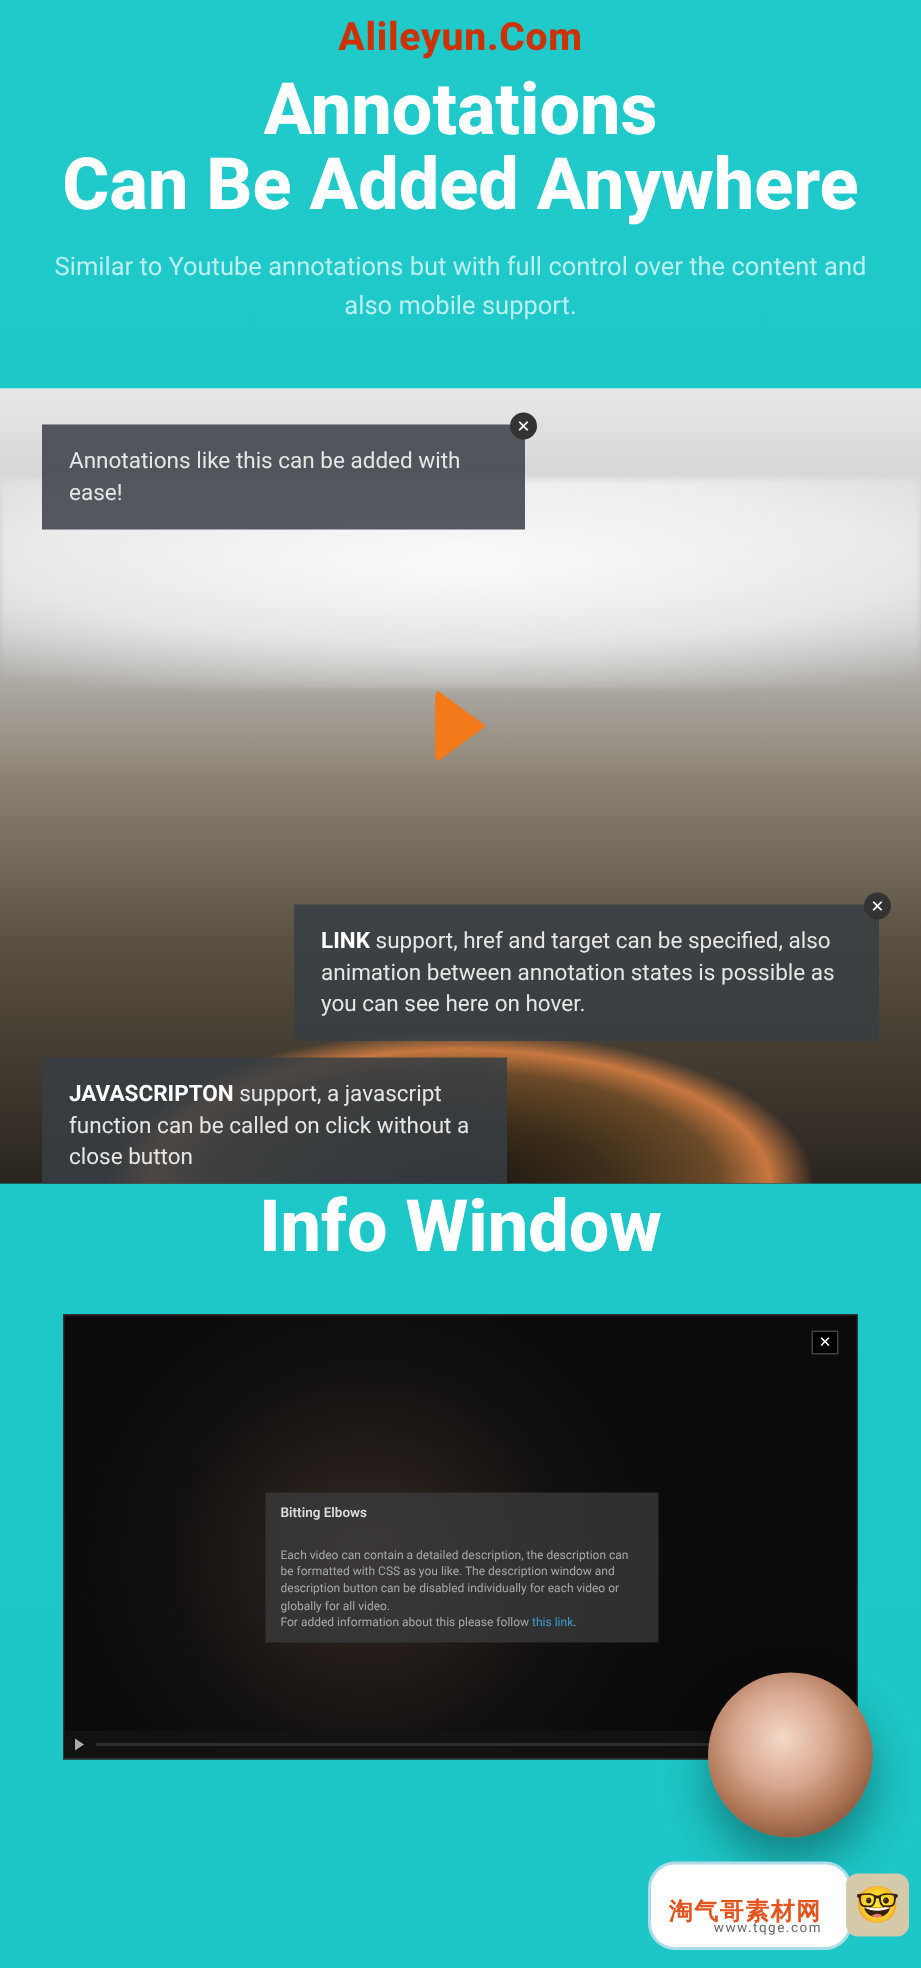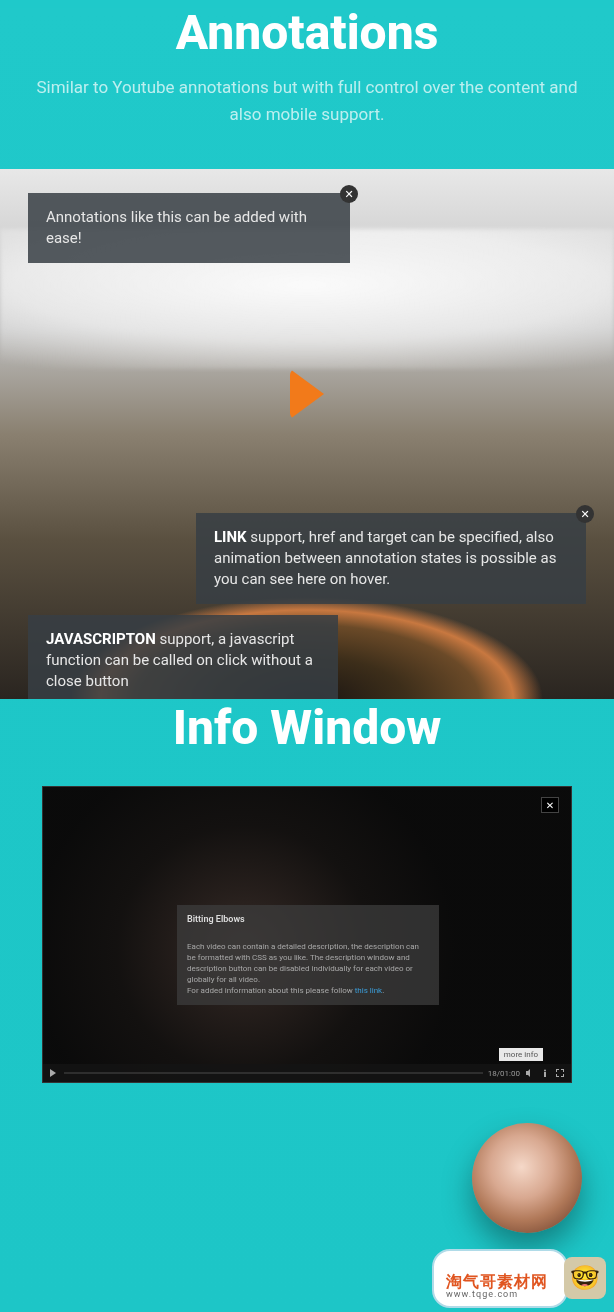--- a/index.html
+++ b/index.html
@@ -238,21 +238,21 @@
       right: 8px;
       display: flex;
       align-items: center;
       gap: 0;
     }
     .badge-text {
       background: #fff;
       border: 2px solid #b0dbe8;
       border-radius: 18px;
       padding: 22px 18px 6px 12px;
-      text-align: left;
+      text-align: right;
       line-height: 1.1;
     }
     .badge-text .l1 {
       color: #e05520;
       font-weight: 800;
       font-size: 16px;
       letter-spacing: 1px;
     }
     .badge-text .l2 {
       color: #666;
@@ -269,23 +269,25 @@
       align-items: center;
       justify-content: center;
       font-size: 24px;
     }
   </style>
 </head>
 <body>
 
 <div class="page">
 
+  <div class="logo">Alileyun.Com</div>
 
   <div class="headline">
     <div class="line1">Annotations</div>
+    <div class="line2">Can Be Added Anywhere</div>
   </div>
 
   <div class="subtext">Similar to Youtube annotations but with full control over the content and also mobile support.</div>
 
   <div class="video-area">
     <div class="mountain-bg"></div>
     <div class="cloud-layer"></div>
 
     <div class="annotation anno1">
       <span>Annotations like this can be added with ease!</span>

